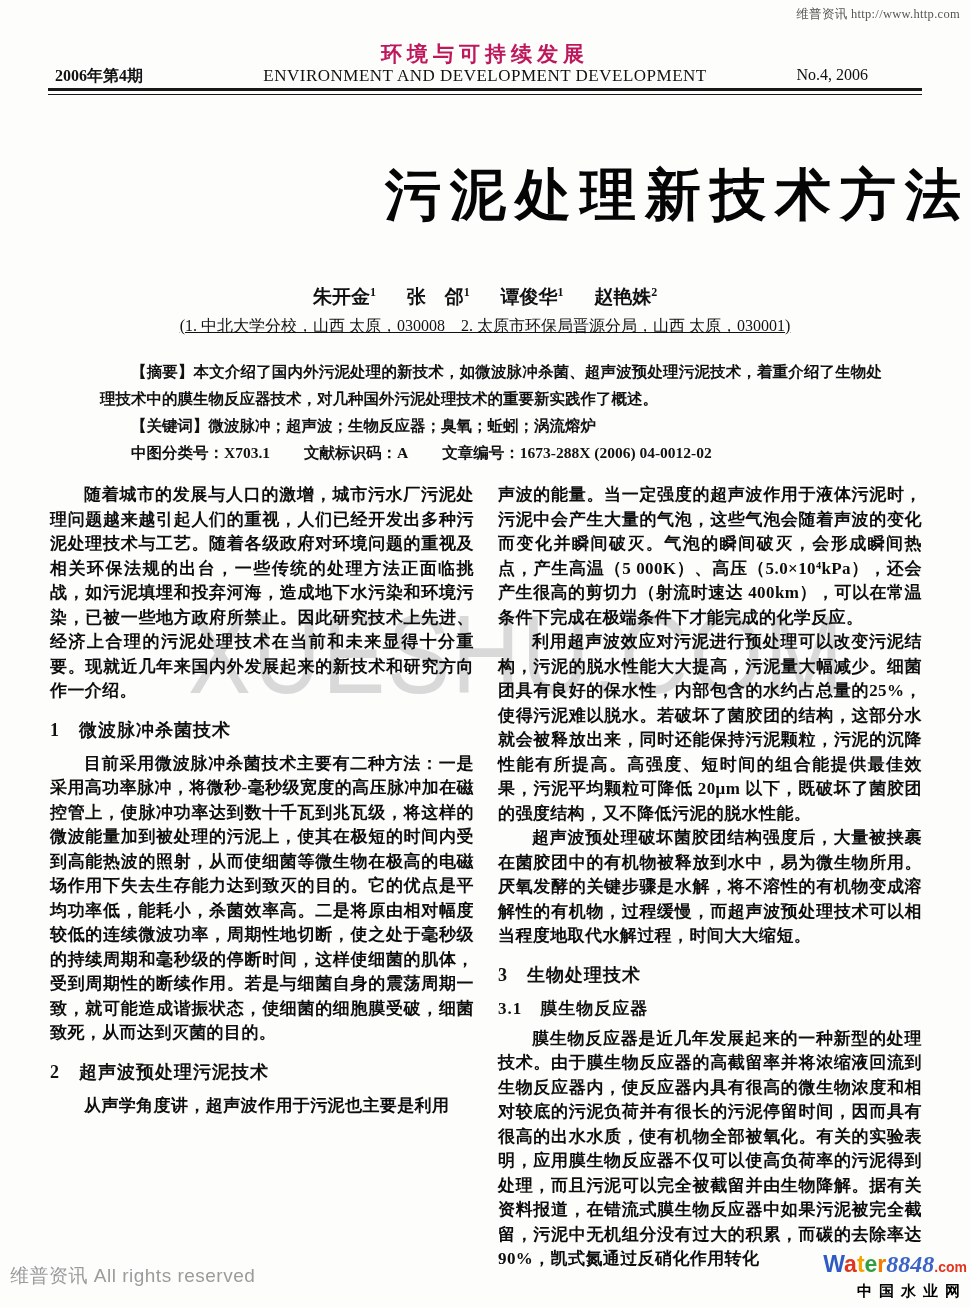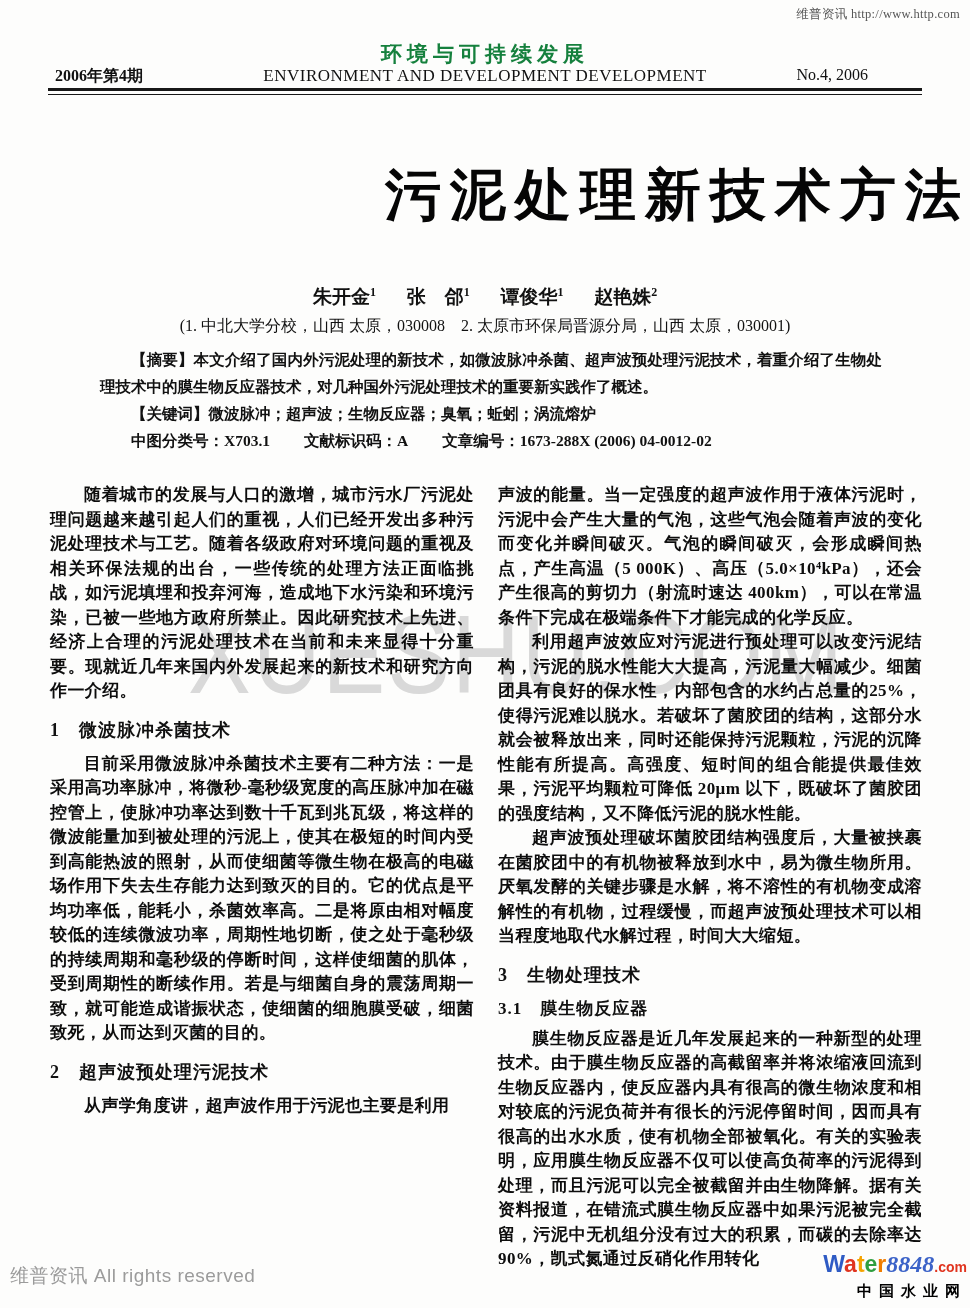--- a/index.html
+++ b/index.html
@@ -4,36 +4,36 @@
 <style>
   html,body{margin:0;padding:0;background:#ffffff;}
   #page{
     position:relative;width:970px;height:1308px;background:#fdfdfc;overflow:hidden;
     font-family:"Liberation Serif","DejaVu Serif",serif;color:#111;
   }
   
   .top-mark{position:absolute;top:6px;right:10px;font-size:12.5px;color:#555;letter-spacing:.3px;}
   
   .journal-cn{position:absolute;top:40px;left:0;width:100%;text-align:center;
-    font-size:21px;font-weight:900;letter-spacing:5px;color:#15803d;}
+    font-size:21px;font-weight:900;letter-spacing:5px;color:#be185d;}
   .issue-cn{position:absolute;top:66px;left:55px;font-size:16px;font-weight:600;}
   .journal-en{position:absolute;top:66px;left:0;width:100%;text-align:center;font-size:17px;letter-spacing:.5px;}
   .issue-en{position:absolute;top:66px;right:102px;font-size:16px;}
   .header-rule{position:absolute;top:88px;left:48px;width:874px;height:3px;
     border-top:3px solid #181818;border-bottom:1px solid #181818;}
   
   .title{position:absolute;top:158px;left:0;width:100%;margin:0;text-align:right;
     font-size:56px;font-weight:900;letter-spacing:9px;color:#050505;}
   .authors{position:absolute;top:284px;left:0;width:100%;text-align:center;
     font-size:19px;font-weight:700;}
   .authors .author{margin:0 13px;}
   .authors sup{font-size:12px;font-weight:700;}
-  .affiliation{position:absolute;top:316px;left:0;width:100%;text-align:center;font-size:16px;}
+  .affiliation{position:absolute;top:316px;left:0;width:100%;text-align:center;font-size:16px;text-decoration:underline;}
   
-  .meta{position:absolute;top:346px;left:100px;width:782px;font-size:15.5px;
+  .meta{position:absolute;top:358px;left:100px;width:782px;font-size:15.5px;
     font-weight:700;line-height:27px;}
   .meta p{margin:0;text-indent:2em;text-align:justify;}
   .meta .gap{display:inline-block;width:34px;}
   
   .columns{position:absolute;top:483px;left:50px;width:872px;display:flex;gap:24px;z-index:2;}
   .col{flex:1;min-width:0;}
   .col p{margin:0;font-size:17px;line-height:24.5px;letter-spacing:.4px;
     text-align:justify;font-weight:600;color:#0d0d0d;}
   .col p.indent{text-indent:2em;}
   .col h2{margin:14px 0 10px;font-size:18px;font-weight:900;letter-spacing:1px;}

